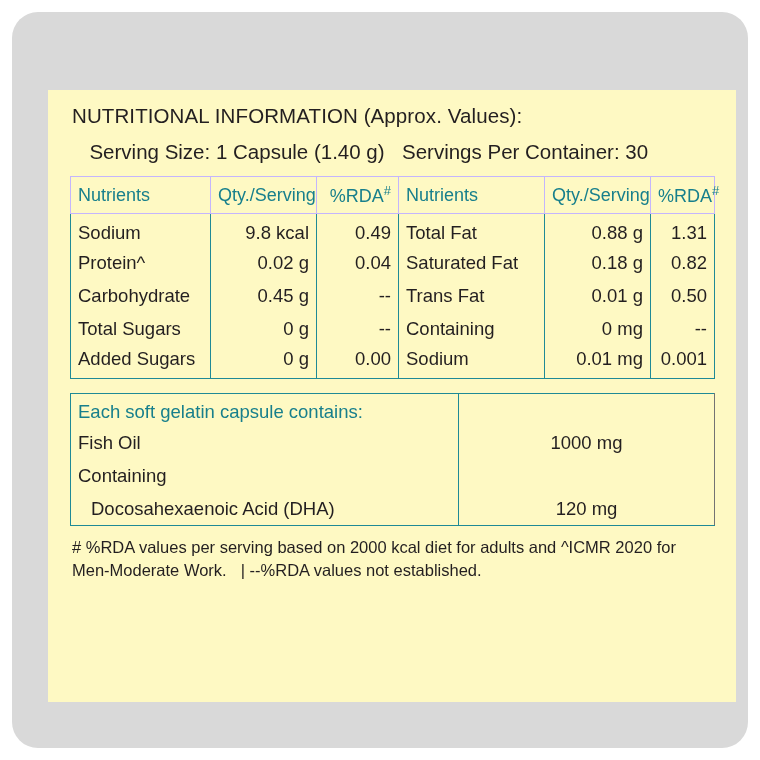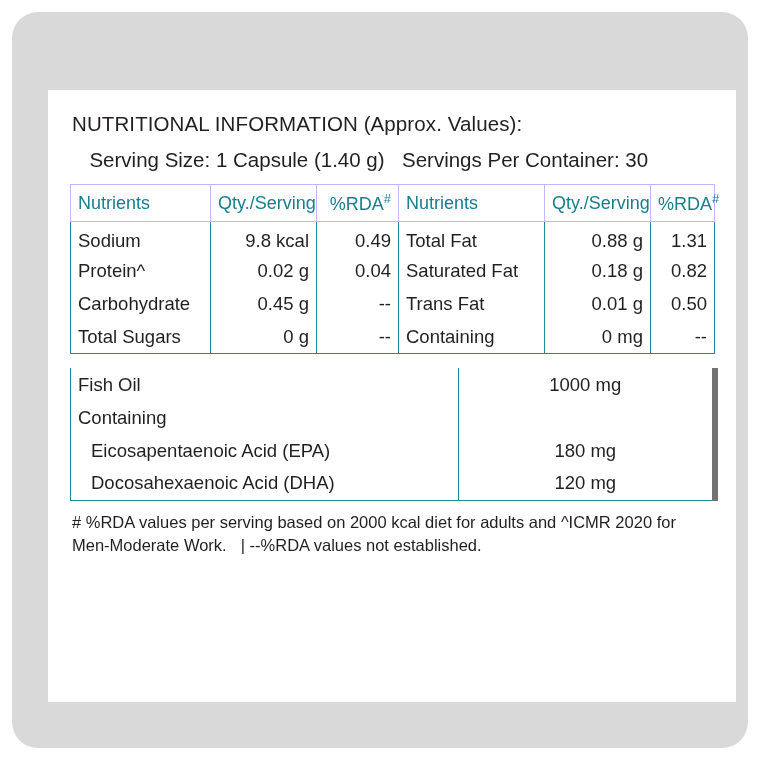--- a/index.html
+++ b/index.html
@@ -25,23 +25,23 @@
     border-radius: 26px;
     box-sizing: border-box;
   }
 
   .card {
     position: absolute;
     left: 36px;
     top: 78px;
     width: 688px;
     height: 612px;
-    background: #ffffff;
-    box-sizing: border-box;
-    padding: 16px 22px 10px 22px;
+    background: #fef9c3;
+    box-sizing: border-box;
+    padding: 8px 22px 10px 22px;
   }
 
   .title {
     font-size: 20.5px;
     letter-spacing: 0.1px;
     color: #231f20;
     padding: 6px 0 0 2px;
     white-space: nowrap;
   }
 
@@ -118,21 +118,21 @@
     vertical-align: middle;
   }
   table.caps tr.head td {
     color: #177f8c;
     border-top: 1px solid #1f8a96;
     padding-top: 6px;
   }
   table.caps td.k { border-left: 1px solid #1f8a96; }
   table.caps td.v {
     border-left: 1px solid #1f8a96;
-    border-right: 6px solid #737373;
+    border-right: 1px solid #737373;
     text-align: center;
   }
   table.caps tr.head td.k { border-right: none; }
   table.caps tr.head td.v { border-left: 1px solid #1f8a96; }
   table.caps tr.bottom td {
     border-bottom: 1px solid #1f8a96;
     margin-left: 29px;
   }
   table.caps td.indent { padding-left: 20px; }
 
@@ -207,40 +207,48 @@
           <td class="val">0.50</td>
         </tr>
         <tr>
           <td class="name">Total Sugars</td>
           <td class="val">0 g</td>
           <td class="val">--</td>
           <td class="name">Containing</td>
           <td class="val">0 mg</td>
           <td class="val">--</td>
         </tr>
+        <tr class="last">
+          <td class="name">Added Sugars</td>
+          <td class="val">0 g</td>
+          <td class="val">0.00</td>
+          <td class="name">Sodium</td>
+          <td class="val">0.01 mg</td>
+          <td class="val">0.001</td>
+        </tr>
       </tbody>
     </table>
 
     <table class="caps">
       <colgroup>
           <col class="k">
           <col class="v">
         </colgroup>
       <tbody>
+        <tr class="head">
+          <td class="k">Each soft gelatin capsule contains:</td>
+          <td class="v"></td>
+        </tr>
         <tr>
           <td class="k">Fish Oil</td>
           <td class="v">1000 mg</td>
         </tr>
         <tr>
           <td class="k">Containing</td>
           <td class="v"></td>
-        </tr>
-        <tr>
-          <td class="k indent">Eicosapentaenoic Acid (EPA)</td>
-          <td class="v">180 mg</td>
         </tr>
         <tr class="bottom">
           <td class="k indent">Docosahexaenoic Acid (DHA)</td>
           <td class="v">120 mg</td>
         </tr>
       </tbody>
     </table>
 
     <div class="footnote">
       <div># %RDA values per serving based on 2000 kcal diet for adults and ^ICMR 2020 for</div>

